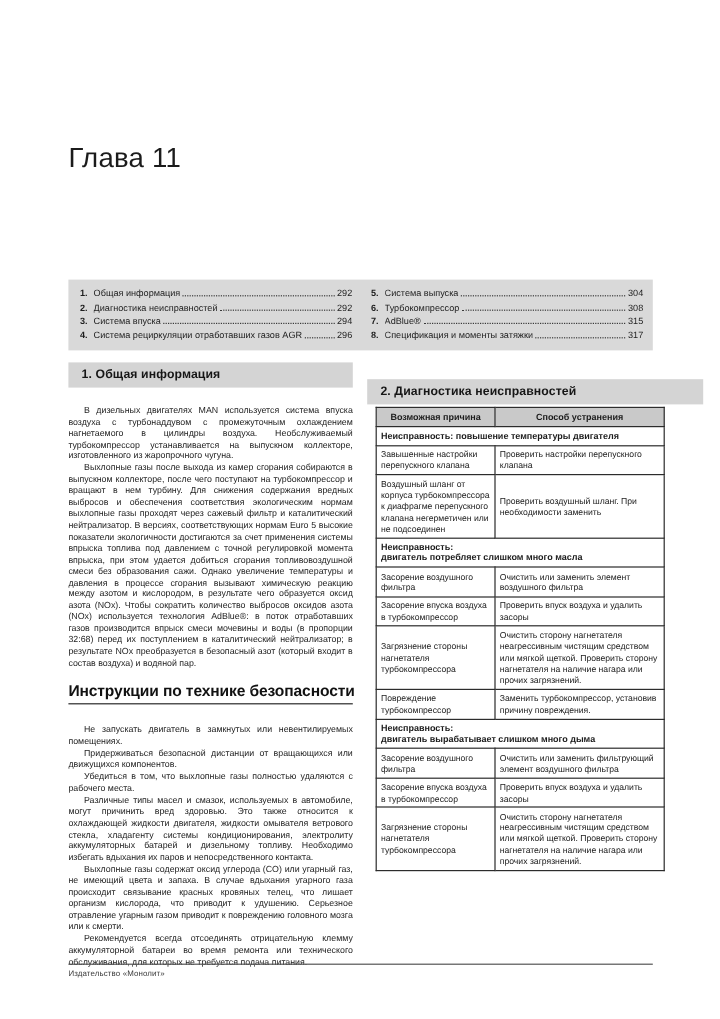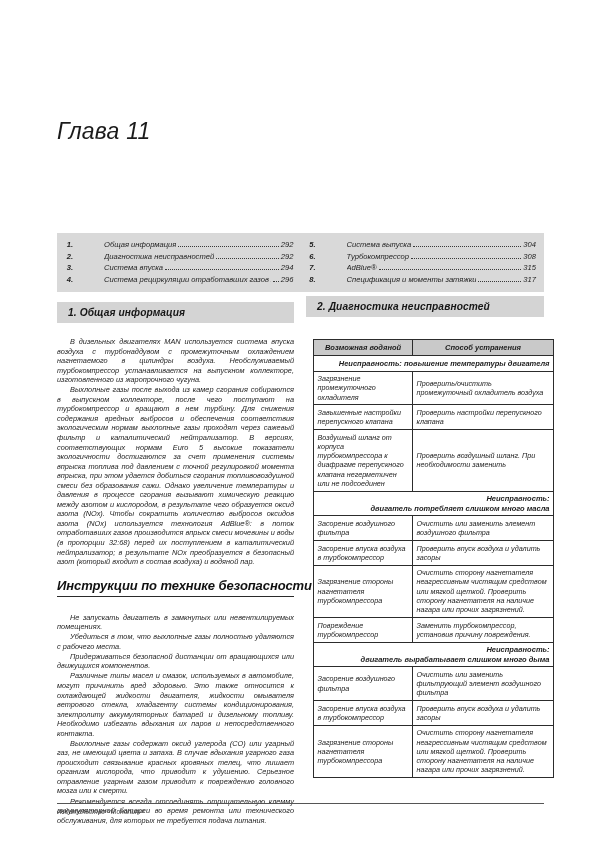--- a/index.html
+++ b/index.html
@@ -16,21 +16,20 @@
     overflow: hidden;
   }
   .page {
     position: absolute;
     left: 0; top: 0;
     width: 600px;
     height: 849px;
     background: #ffffff;
     box-sizing: border-box;
     padding: 12px;
-    font-style: italic;
   }
 
   
   .chapter-label {
     position: absolute;
     left: 57px;
     top: 118px;
     font-size: 23px;
     font-weight: 400;
     letter-spacing: 0.2px;
@@ -75,21 +74,20 @@
     font-weight: bold;
     width: 13px;
     flex: 0 0 13px;
     text-align: right;
     padding-right: 5px;
     box-sizing: border-box;
   }
   .toc-name {
     flex: 0 1 auto;
     overflow: hidden;
-    margin-left: 26px;
   }
   .toc-dots {
     flex: 1 1 auto;
     border-bottom: 1px dotted #3a3a3a;
     margin: 0 2px 2px 2px;
     min-width: 6px;
     height: 6px;
   }
   .toc-page {
     flex: 0 0 auto;
@@ -104,21 +102,21 @@
     height: 21px;
     display: flex;
     align-items: center;
     padding-left: 11px;
     font-size: 10.2px;
     font-weight: bold;
     color: #161616;
     letter-spacing: 0.1px;
   }
   #sec-head-1 { left: 57px; top: 302px; width: 237px; }
-  #sec-head-2 { left: 306px; top: 296px; width: 238px; }
+  #sec-head-2 { left: 306px; top: 316px; width: 280px; }
 
   
   .col-left {
     position: absolute;
     left: 57px;
     top: 337px;
     width: 237px;
   }
   .para {
     font-size: 7.35px;
@@ -162,21 +160,21 @@
     line-height: 9.3px;
   }
   table.diag th {
     background: #c9c9c9;
     font-weight: bold;
     text-align: center;
     font-size: 7.5px;
     padding: 3px 2px;
   }
   td.fault {
-    text-align: right;
+    text-align: left;
     font-weight: bold;
     font-size: 7.5px;
     background: #ffffff;
     padding: 3px 4px;
     line-height: 9.6px;
   }
   col.c1 { width: 99px; }
   col.c2 { width: 141px; }
 
   
@@ -263,49 +261,45 @@
   <div class="sec-head" id="sec-head-2">2. Диагностика неисправностей</div>
 
   <div class="col-left">
     <div id="left-intro">
         <p class="para">В дизельных двигателях MAN используется система впуска воздуха с турбонаддувом с промежуточным охлаждением нагнетаемого в цилиндры воздуха. Необслуживаемый турбокомпрессор устанавливается на выпускном коллекторе, изготовленного из жаропрочного чугуна.</p>
         <p class="para">Выхлопные газы после выхода из камер сгорания собираются в выпускном коллекторе, после чего поступают на турбокомпрессор и вращают в нем турбину. Для снижения содержания вредных выбросов и обеспечения соответствия экологическим нормам выхлопные газы проходят через сажевый фильтр и каталитический нейтрализатор. В версиях, соответствующих нормам Euro 5 высокие показатели экологичности достигаются за счет применения системы впрыска топлива под давлением с точной регулировкой момента впрыска, при этом удается добиться сгорания топливовоздушной смеси без образования сажи. Однако увеличение температуры и давления в процессе сгорания вызывают химическую реакцию между азотом и кислородом, в результате чего образуется оксид азота (NOx). Чтобы сократить количество выбросов оксидов азота (NOx) используется технология AdBlue®: в поток отработавших газов производится впрыск смеси мочевины и воды (в пропорции 32:68) перед их поступлением в каталитический нейтрализатор; в результате NOx преобразуется в безопасный азот (который входит в состав воздуха) и водяной пар.</p>
       </div>
     <div class="subhead">Инструкции по технике безопасности</div>
     <div id="left-safety">
         <p class="para">Не запускать двигатель в замкнутых или невентилируемых помещениях.</p>
+        <p class="para">Придерживаться безопасной дистанции от вращающихся или движущихся компонентов.</p>
         <p class="para">Убедиться в том, что выхлопные газы полностью удаляются с рабочего места.</p>
-        <p class="para">Придерживаться безопасной дистанции от вращающихся или движущихся компонентов.</p>
         <p class="para">Различные типы масел и смазок, используемых в автомобиле, могут причинить вред здоровью. Это также относится к охлаждающей жидкости двигателя, жидкости омывателя ветрового стекла, хладагенту системы кондиционирования, электролиту аккумуляторных батарей и дизельному топливу. Необходимо избегать вдыхания их паров и непосредственного контакта.</p>
         <p class="para">Выхлопные газы содержат оксид углерода (CO) или угарный газ, не имеющий цвета и запаха. В случае вдыхания угарного газа происходит связывание красных кровяных телец, что лишает организм кислорода, что приводит к удушению. Серьезное отравление угарным газом приводит к повреждению головного мозга или к смерти.</p>
         <p class="para">Рекомендуется всегда отсоединять отрицательную клемму аккумуляторной батареи во время ремонта или технического обслуживания, для которых не требуется подача питания.</p>
       </div>
   </div>
 
   <div class="tbl-wrap">
     <table class="diag">
       <colgroup>
           <col class="c1">
           <col class="c2">
         </colgroup>
       <thead>
         <tr>
-          <th>Возможная водяной</th>
+          <th>Возможная причина</th>
           <th>Способ устранения</th>
         </tr>
       </thead>
       <tbody id="diag-body">
           <tr>
             <td colspan="2" class="fault">Неисправность: повышение температуры двигателя</td>
           </tr>
           <tr>
-            <td>Загрязнение промежуточного охладителя</td>
-            <td>Проверить/очистить промежуточный охладитель воздуха</td>
-          </tr>
-          <tr>
             <td>Завышенные настройки перепускного клапана</td>
             <td>Проверить настройки перепускного клапана</td>
           </tr>
           <tr>
             <td>Воздушный шланг от корпуса турбокомпрессора к диафрагме перепускного клапана негерметичен или не подсоединен</td>
             <td>Проверить воздушный шланг. При необходимости заменить</td>
           </tr>
           <tr>
             <td colspan="2" class="fault">Неисправность:<br>двигатель потребляет слишком много масла</td>
           </tr>

